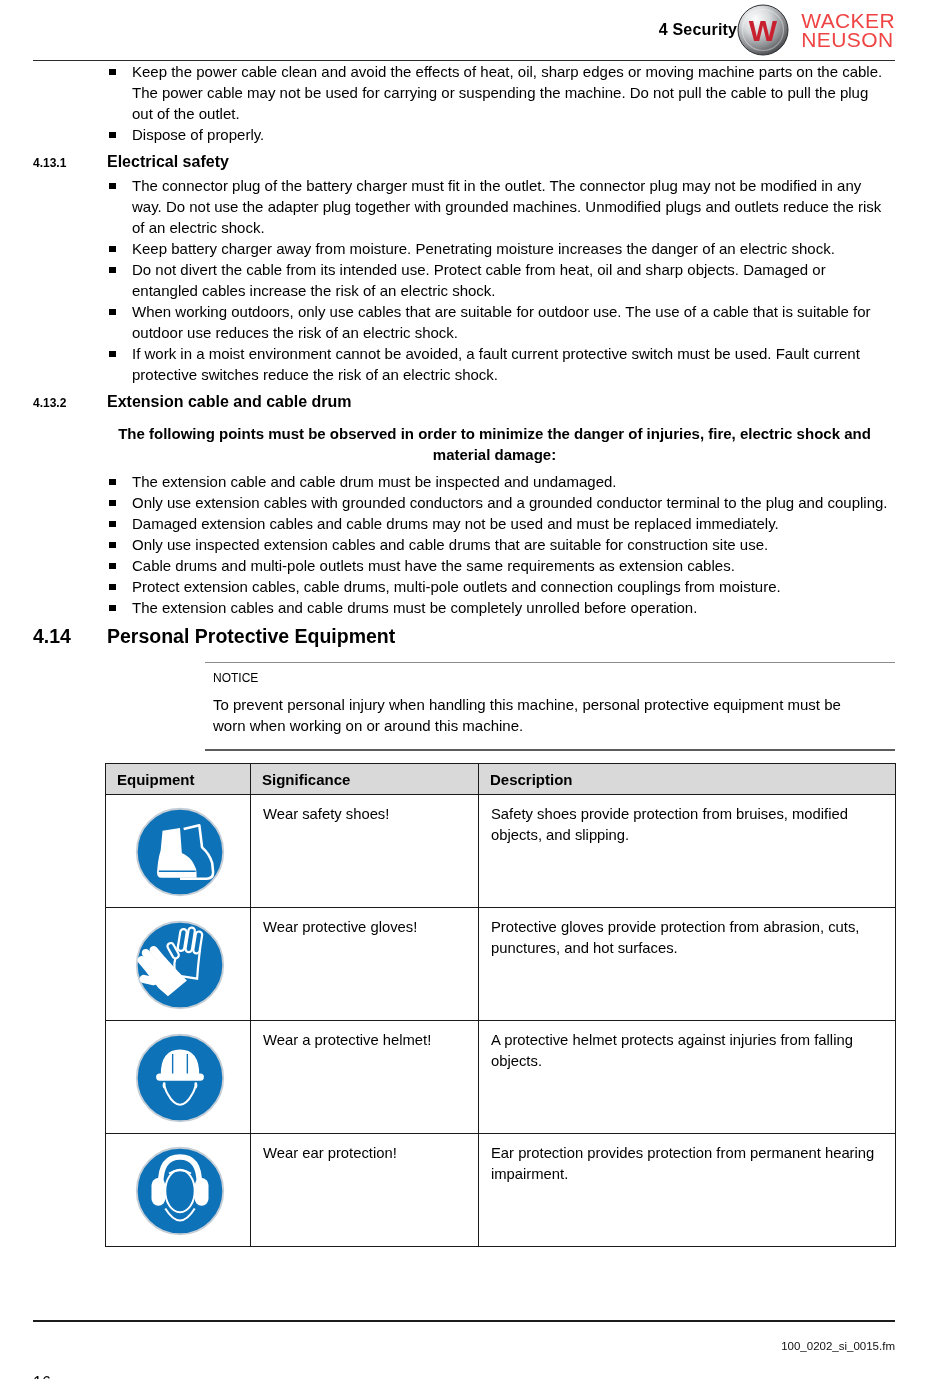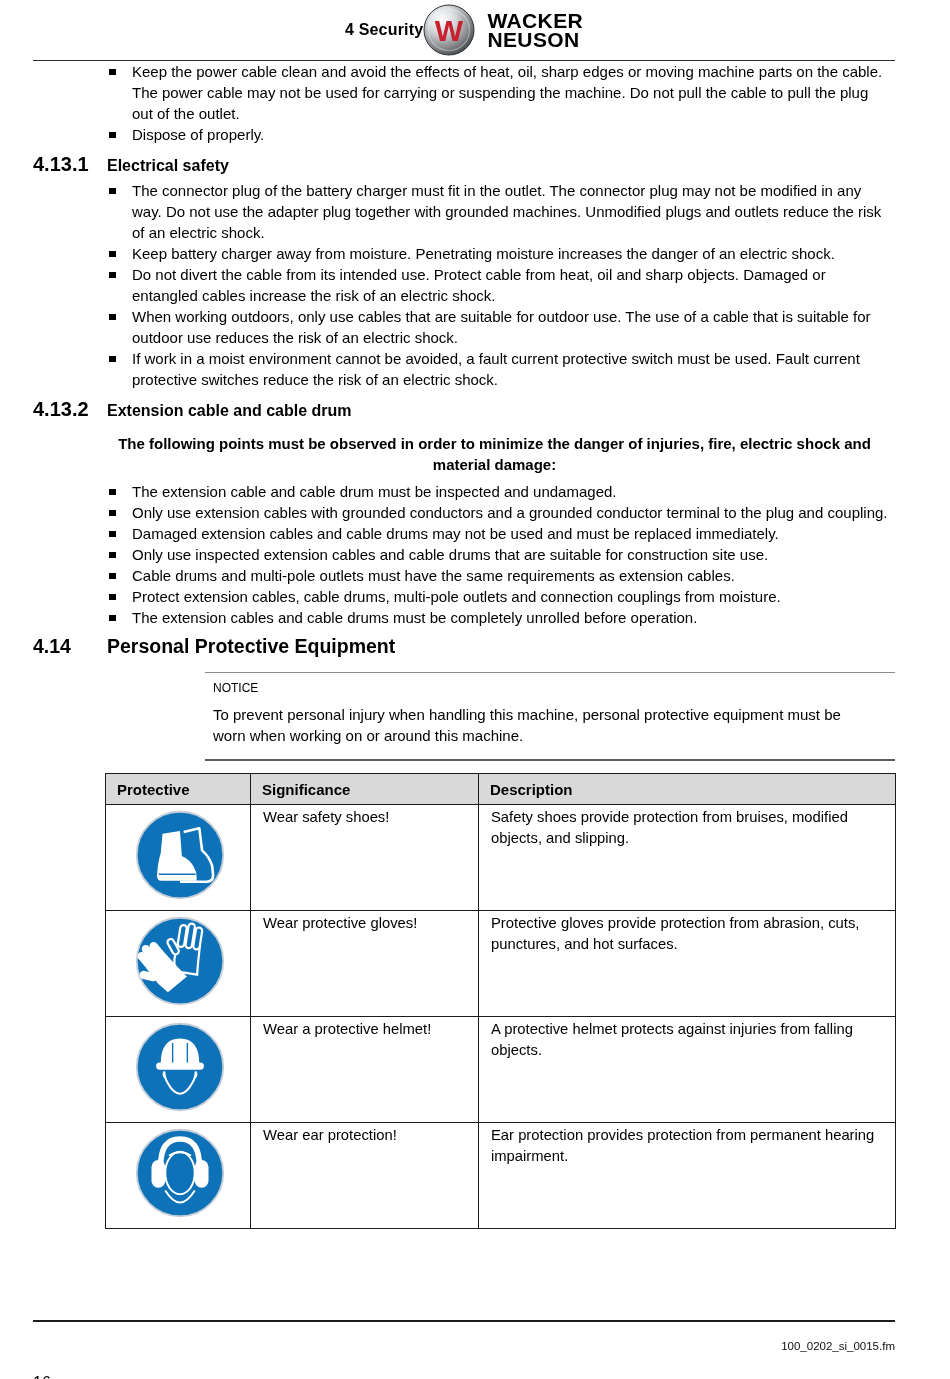--- a/index.html
+++ b/index.html
@@ -7,52 +7,52 @@
     position:relative;
     width:950px; height:1379px;
     box-sizing:border-box;
     padding:0 55px 0 33px;
     overflow:hidden;
     font-family:"Liberation Sans", sans-serif;
     color:#000;
     background:#fff;
   }
   
-  .hdr { display:flex; justify-content:center; align-items:center;
+  .hdr { display:flex; justify-content:flex-end; align-items:center;
          height:60px; border-bottom:1.5px solid #2b2b2b; }
   .hdr-title { font-size:16px; font-weight:bold; letter-spacing:0.2px; }
   .logo { display:flex; align-items:center; gap:12px; }
-  .brand { font-size:21px; font-weight:bold; color:#000000; line-height:19px;
+  .brand { font-size:21px; font-weight:normal; color:#ef4444; line-height:19px;
            letter-spacing:0.4px; }
   
   ul.blist { list-style:none; margin:0; padding:0 0 0 99px; }
   ul.blist li { position:relative; font-size:15px; line-height:21px; max-width:756px; }
   ul.blist li::before { content:""; position:absolute; left:-23px; top:7.5px;
                         width:6.5px; height:6.5px; background:#000; }
   .intro-bullets { margin-top:17px; }
   
   .sec-head { display:flex; align-items:baseline; margin:8px 0 4px 0; }
-  .sec-num { flex:none; width:74px; font-weight:bold; font-size:20px; }
+  .sec-num { flex:none; width:74px; font-weight:bold; font-size:12px; }
   .sec-title { font-weight:bold; font-size:16px; }
   .sec-head.major { margin-top:7px; }
   .sec-head.major .sec-num, .sec-head.major .sec-title { font-size:19.5px; }
   .bold-intro { margin:12px 0 6px 74px; font-weight:bold; font-size:15px;
                 line-height:21px; max-width:775px;text-align:center; }
   
   .notice { margin:14px 0 0 172px; border-top:1px solid #8d8d8d;
             border-bottom:2px solid #5c5c5c; padding:8px 6px 13px 8px; }
   .notice-title { font-weight:normal; font-size:12px; margin-bottom:9px; }
   .notice-body { font-size:15px; line-height:21px; max-width:640px; }
   
   table.ppe { margin:12px 0 0 72px; border-collapse:collapse; table-layout:fixed;
               width:790px; }
   table.ppe th, table.ppe td { border:1.6px solid #1a1a1a; box-sizing:border-box; }
   table.ppe th { background:var(--th-bg,#d9d9d9); font-size:15px; font-weight:bold;
                  text-align:left; padding:6px 11px; height:31px; }
-  table.ppe td { vertical-align:top; padding:2px 8px 9px 12px; font-size:14.8px;
+  table.ppe td { vertical-align:top; padding:9px 8px 9px 12px; font-size:14.8px;
                  line-height:21px; height:97px; }
   td.picto { text-align:center; padding:3px 0 0 0; vertical-align:top; }
   td.picto svg { display:block; margin:2px auto 0; }
   
   .ftr { position:absolute; top:1320px; left:33px; right:55px;
          border-top:2px solid #1c1c1c; display:flex;
          justify-content:space-between; align-items:flex-start; padding-top:12px; }
   .page-num { font-size:16px;margin-top:40px; }
   .file-name { font-size:11.5px; color:#111; margin-top:6px; }
 </style>
@@ -127,21 +127,21 @@
   </div>
 
   <table class="ppe">
     <colgroup>
         <col style="width:145px">
         <col style="width:228px">
         <col style="width:417px">
       </colgroup>
     <thead>
       <tr>
-        <th>Protective</th>
+        <th>Equipment</th>
         <th>Significance</th>
         <th>Description</th>
       </tr>
     </thead>
     <tbody>
       <tr>
         <td class="picto">
           <svg width="92" height="92" viewBox="0 0 100 100">
             <circle cx="50" cy="50" r="47" fill="var(--picto-blue)" stroke="#c5ced6" stroke-width="2"></circle>
             <path d="M54 25 L71 21 L74 45 Q82 52 85 62 L86 72 Q86 79 79 79 L50 79" fill="none" stroke="#fff" stroke-width="2.8" stroke-linejoin="round"></path>

